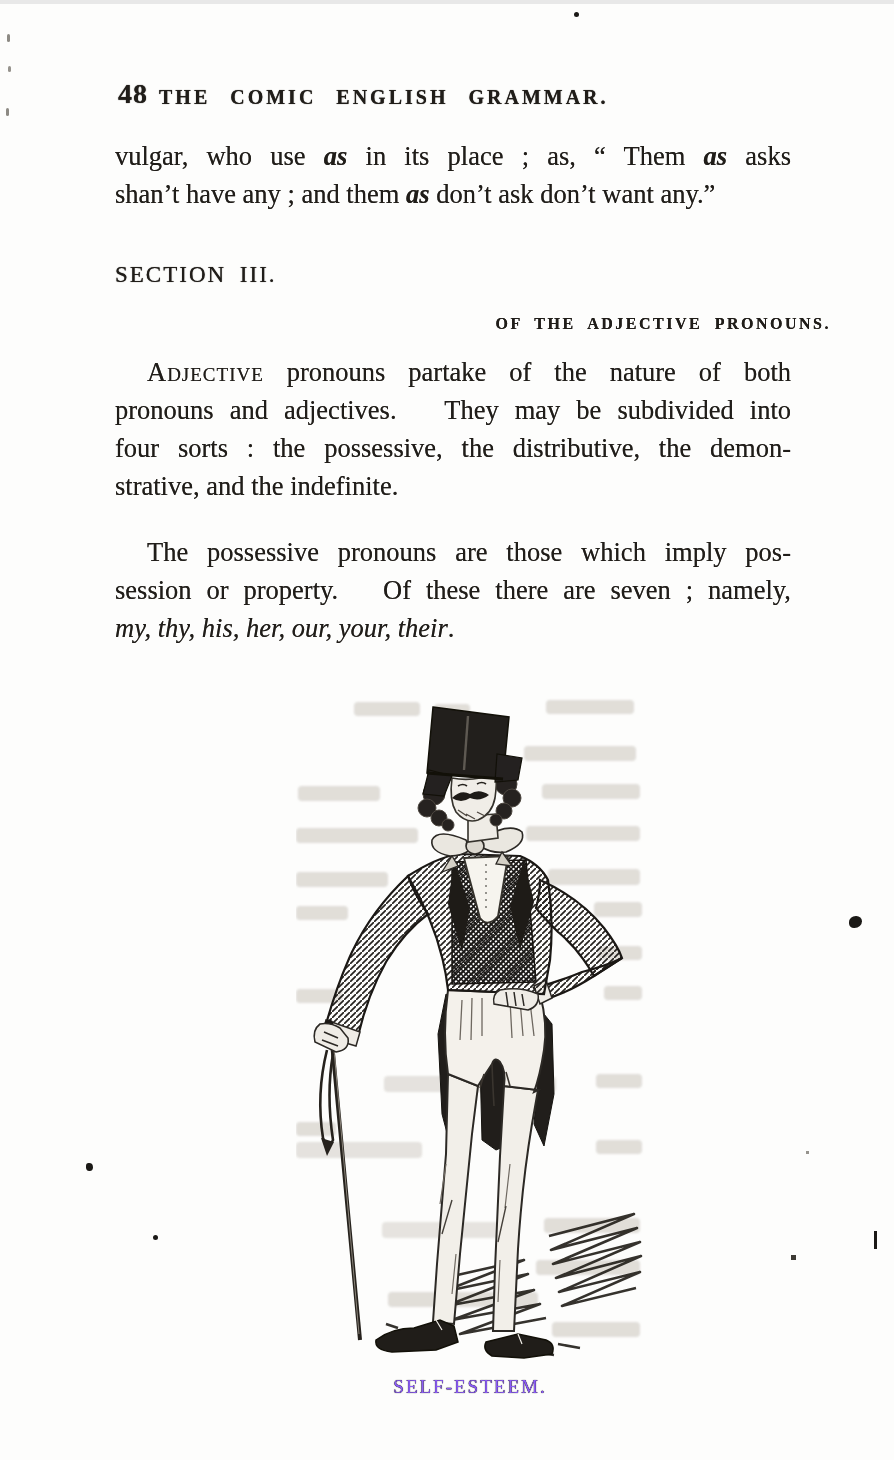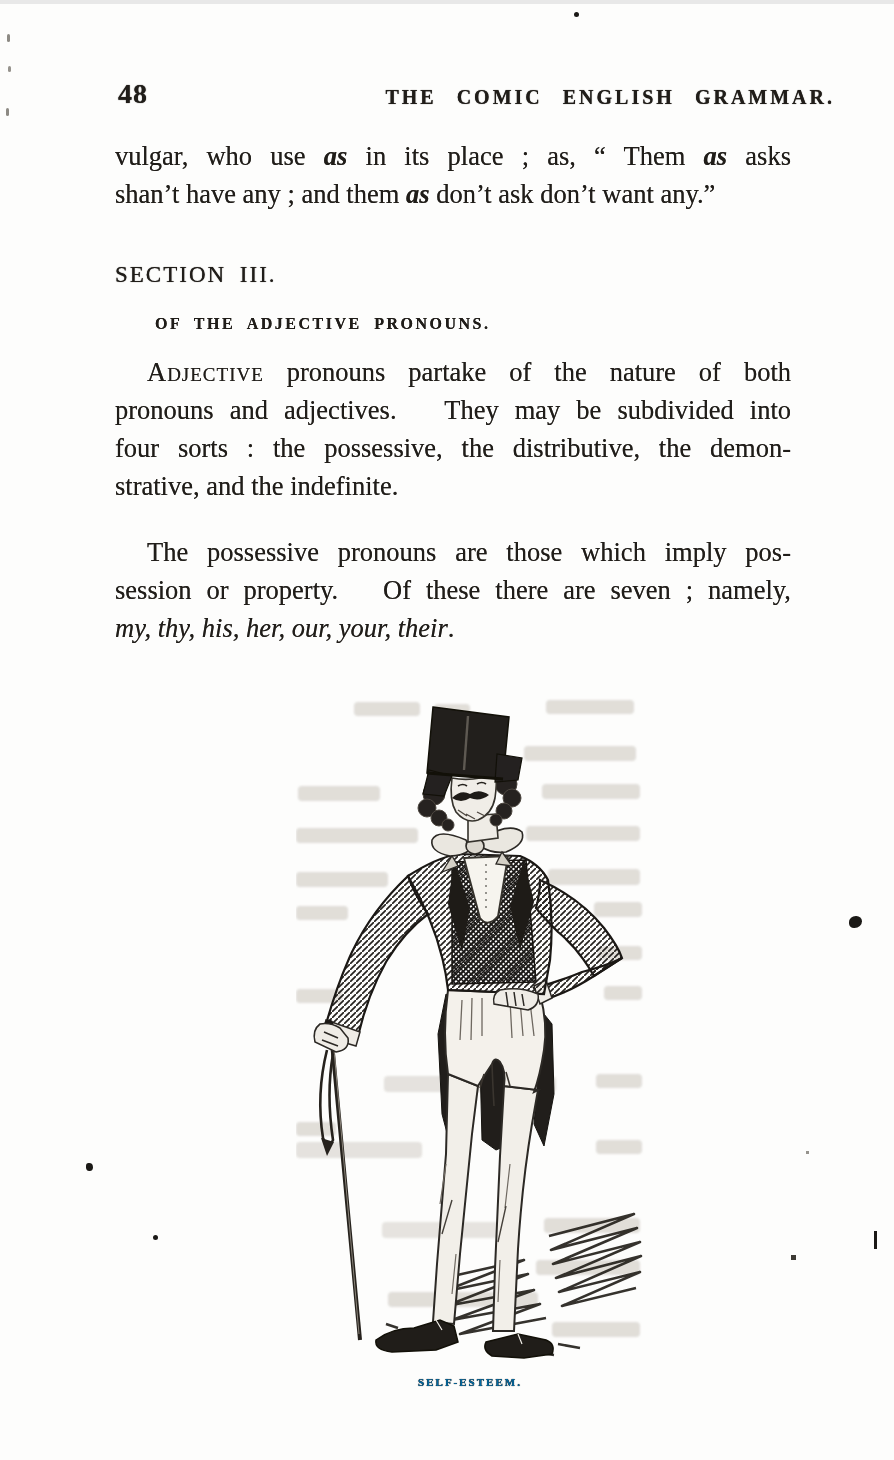--- a/index.html
+++ b/index.html
@@ -10,21 +10,21 @@
     color:#201d19;
   }
   
   .pageno{
     position:absolute;left:118px;top:74px;
     font-size:28px;font-weight:bold;letter-spacing:1px;
     text-shadow:0 0 1px #201d19;
   }
   .running-title{
     position:absolute;left:115px;top:82px;width:676px;padding-left:44px;
-    text-align:right;font-size:20px;font-weight:bold;
+    text-align:left;font-size:20px;font-weight:bold;
     letter-spacing:3px;word-spacing:12px;
     text-shadow:0 0 .8px #201d19;
   }
   
   .para{position:absolute;left:115px;width:676px;line-height:38px;font-size:26.5px;}
   .para .line{text-align:justify;height:38px;white-space:nowrap;}
   .para .line.j{text-align-last:justify;white-space:normal;}
   .para .line.first{text-indent:32px;}
   .r-n{font-style:normal;}
   .r-i{font-style:italic;}
@@ -36,31 +36,31 @@
   #p3{top:529px;}
   #p4{top:615px;}
   
   .section-title{
     position:absolute;left:115px;top:258px;width:676px;
     font-size:23px;letter-spacing:2px;word-spacing:6px;
     text-shadow:0 0 .8px #201d19;
   }
   .section-subtitle{
     position:absolute;left:115px;top:311px;width:676px;padding-left:40px;
-    text-align:left;font-size:16px;font-weight:bold;
+    text-align:right;font-size:16px;font-weight:bold;
     letter-spacing:2.5px;word-spacing:6px;
     text-shadow:0 0 .6px #201d19;
   }
   
   .figure{position:absolute;left:296px;top:690px;width:350px;height:690px;}
   .figure svg{display:block;}
   .fig-caption{
     position:absolute;left:280px;top:1372px;width:380px;
-    text-align:center;font-size:11px;font-weight:bold;
-    letter-spacing:2px;color:#0369a1;
+    text-align:center;font-size:19px;font-weight:normal;
+    letter-spacing:2px;color:#8b5cf6;
     text-shadow:0 0 1px #14110e, 0 0 .5px #14110e;
   }
   
   .speck{position:absolute;background:#1b1916;}
 </style>
 </head>
 <body>
 
 <div id="page">
 

